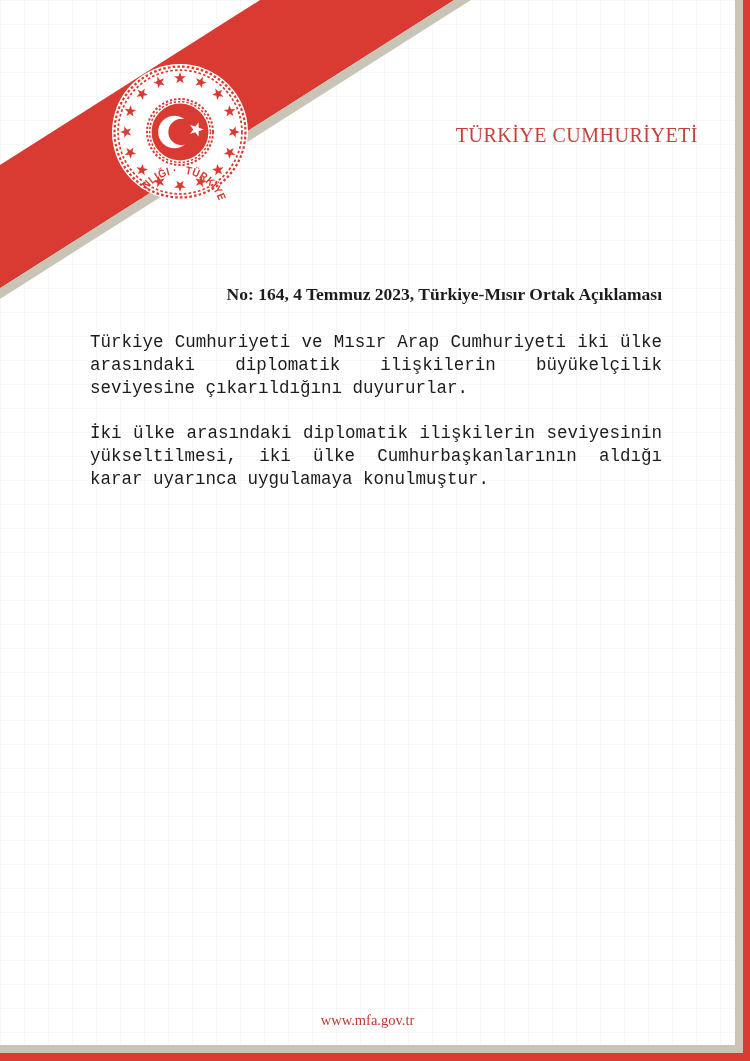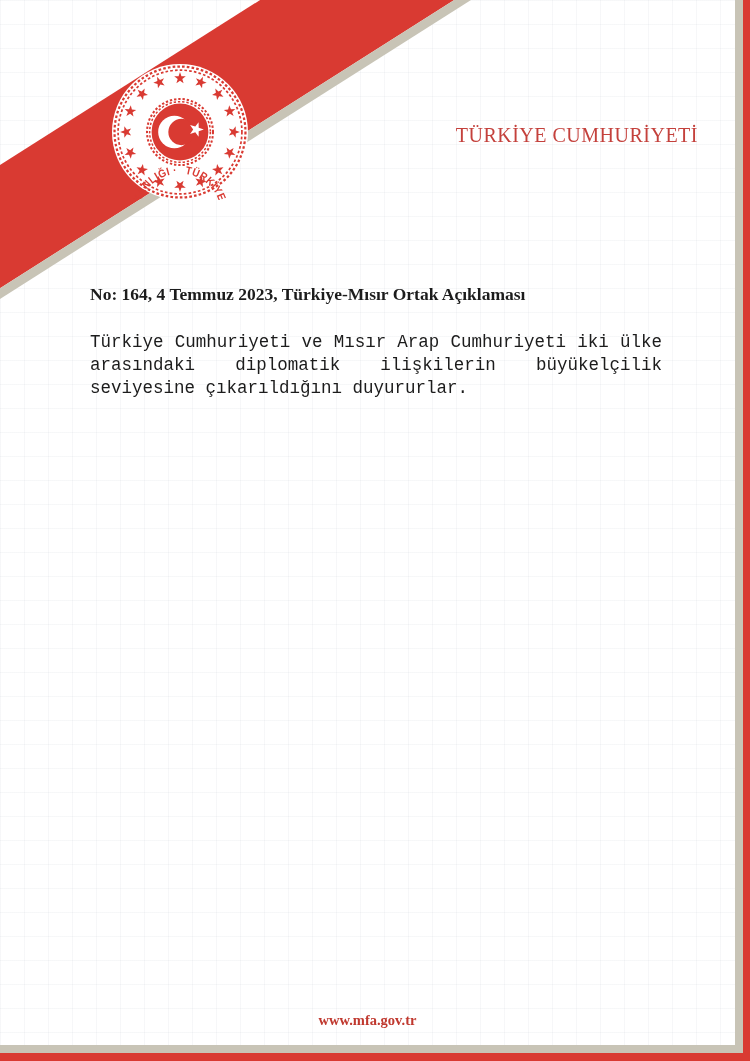--- a/index.html
+++ b/index.html
@@ -35,32 +35,33 @@
     white-space:nowrap;
   }
   
   .doc{
     position:absolute;left:90px;top:284px;width:572px;
     color:#1c1c1c;
   }
   .doc .subject{
     font-size:17.5px;font-weight:bold;
     margin:0 0 26px 0;
+    text-align:right;
   }
   .doc p{
     font-size:17.5px;line-height:23.2px;
     text-align:justify;
     margin:0 0 21px 0;
     font-family:Liberation Mono, monospace;
   }
   
   .footer-url{
     position:absolute;left:0;top:1012px;width:735px;
     text-align:center;
-    color:#c0392f;font-weight:bold;font-size:14.5px;
+    color:#c0392f;font-weight:normal;font-size:14.5px;
   }
   
   .frame-right-gray{position:absolute;top:0;left:735px;width:8px;height:1061px;background:#c8c4b6;}
   .frame-bottom-gray{position:absolute;left:0;top:1045px;width:750px;height:8px;background:#c8c4b6;}
   .frame-right-red{position:absolute;top:0;left:743px;width:7px;height:1061px;background:#d93a32;}
   .frame-bottom-red{position:absolute;left:0;top:1053px;width:750px;height:8px;background:#d93a32;}
 </style>
 </head>
 <body>
 
@@ -114,20 +115,21 @@
     </g>
   </svg>
 
   <div class="ministry-title">
     <div>TÜRKİYE CUMHURİYETİ</div>
   </div>
 
   <div class="doc">
     <div class="subject">No: 164, 4 Temmuz 2023, Türkiye-Mısır Ortak Açıklaması</div>
     <p>Türkiye Cumhuriyeti ve Mısır Arap Cumhuriyeti iki ülke arasındaki diplomatik ilişkilerin büyükelçilik seviyesine çıkarıldığını duyururlar.</p>
+    <p>İki ülke arasındaki diplomatik ilişkilerin seviyesinin yükseltilmesi, iki ülke Cumhurbaşkanlarının aldığı karar uyarınca uygulamaya konulmuştur.</p>
   </div>
 
   <div class="footer-url">www.mfa.gov.tr</div>
 
   <div class="frame-right-gray"></div>
   <div class="frame-bottom-gray"></div>
   <div class="frame-right-red"></div>
   <div class="frame-bottom-red"></div>
 
 </div>

